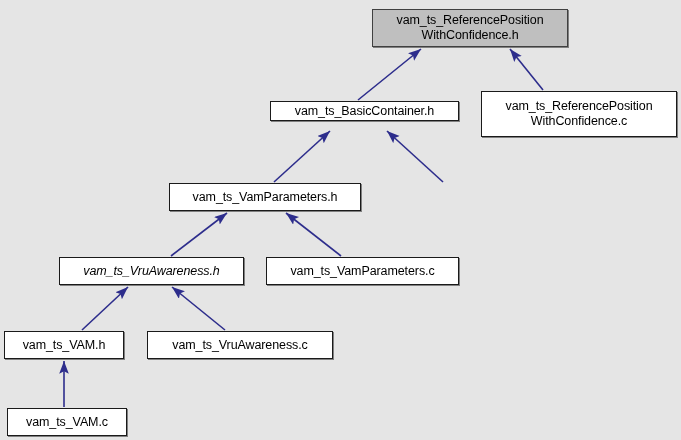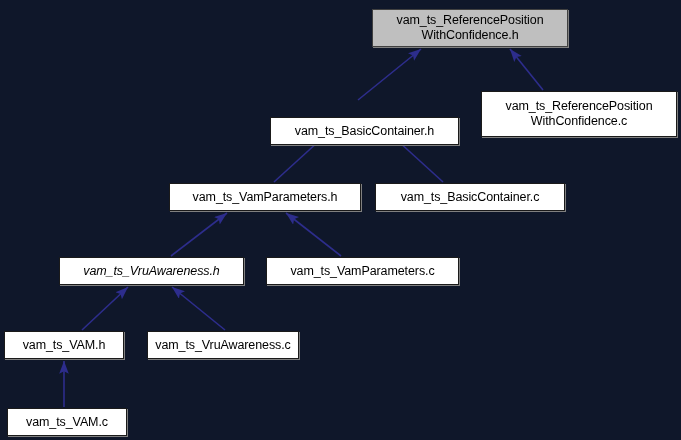--- a/index.html
+++ b/index.html
@@ -11,21 +11,21 @@
   body {
     width: 681px;
     height: 440px;
     font-family: "Liberation Sans", "DejaVu Sans", sans-serif;
     overflow: hidden;
   }
   #graph {
     position: relative;
     width: 681px;
     height: 440px;
-    background: #0f172a;
+    background: #e5e5e5;
   }
   #edges {
     position: absolute;
     left: 0;
     top: 0;
     width: 681px;
     height: 440px;
     pointer-events: none;
   }
   .node {
@@ -64,23 +64,22 @@
       <line x1="274" y1="182" x2="330" y2="131" stroke="#2d2d8c" stroke-width="1.6" marker-end="url(#arrowhead)"></line>
       <line x1="443" y1="182" x2="387" y2="131" stroke="#2d2d8c" stroke-width="1.6" marker-end="url(#arrowhead)"></line>
       <line x1="171" y1="256" x2="227" y2="213" stroke="#2d2d8c" stroke-width="1.6" marker-end="url(#arrowhead)"></line>
       <line x1="341" y1="256" x2="286" y2="213" stroke="#2d2d8c" stroke-width="1.6" marker-end="url(#arrowhead)"></line>
       <line x1="82" y1="330" x2="128" y2="287" stroke="#2d2d8c" stroke-width="1.6" marker-end="url(#arrowhead)"></line>
       <line x1="225" y1="330" x2="172" y2="287" stroke="#2d2d8c" stroke-width="1.6" marker-end="url(#arrowhead)"></line>
       <line x1="64" y1="407" x2="64" y2="361" stroke="#2d2d8c" stroke-width="1.6" marker-end="url(#arrowhead)"></line>
     </svg>
 <div class="node highlight" style="left: 372px; top: 9px; width: 196px; height: 38px;">vam_ts_ReferencePosition
 WithConfidence.h</div>
-    <div class="node" style="left: 270px; top: 101px; width: 189px; height: 28px; margin-top: 16px;">vam_ts_BasicContainer.h</div>
+    <div class="node" style="left: 270px; top: 101px; width: 189px; height: 20px;">vam_ts_BasicContainer.h</div>
     <div class="node" style="left: 481px; top: 91px; width: 196px; height: 46px;">vam_ts_ReferencePosition
 WithConfidence.c</div>
     <div class="node" style="left: 161px; top: 183px; width: 192px; height: 28px; margin-left: 8px;">vam_ts_VamParameters.h</div>
-    <div class="node" style="left: 375px; top: 183px; width: 190px; height: 28px;">vam_ts_BasicContainer.c</div>
     <div class="node" style="left: 59px; top: 257px; width: 185px; height: 28px; font-style: italic;">vam_ts_VruAwareness.h</div>
     <div class="node" style="left: 266px; top: 257px; width: 193px; height: 28px;">vam_ts_VamParameters.c</div>
     <div class="node" style="left: 4px; top: 331px; width: 120px; height: 28px;">vam_ts_VAM.h</div>
-    <div class="node" style="left: 147px; top: 331px; width: 152px; height: 28px;">vam_ts_VruAwareness.c</div>
+    <div class="node" style="left: 147px; top: 331px; width: 186px; height: 28px;">vam_ts_VruAwareness.c</div>
     <div class="node" style="left: 7px; top: 408px; width: 120px; height: 28px;">vam_ts_VAM.c</div>
   </div>
 
 </body></html>

